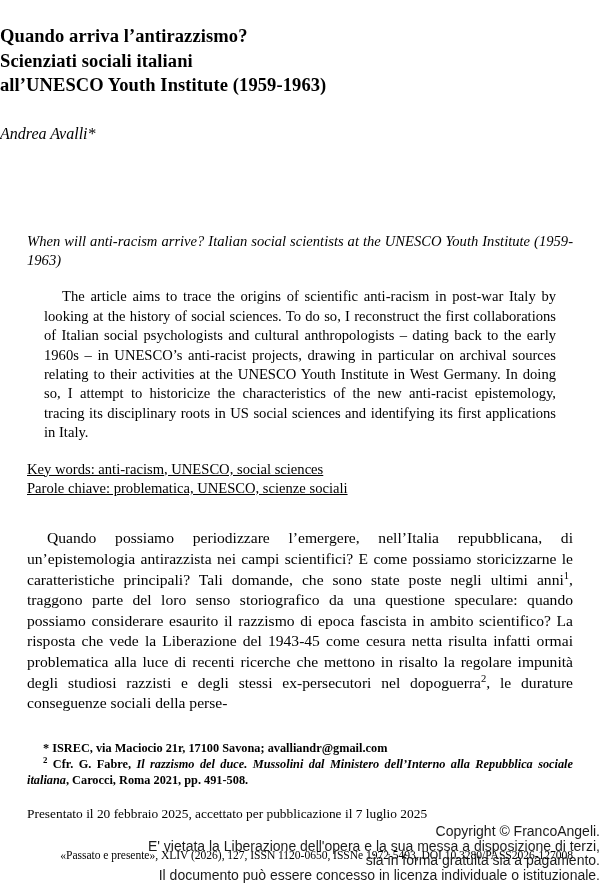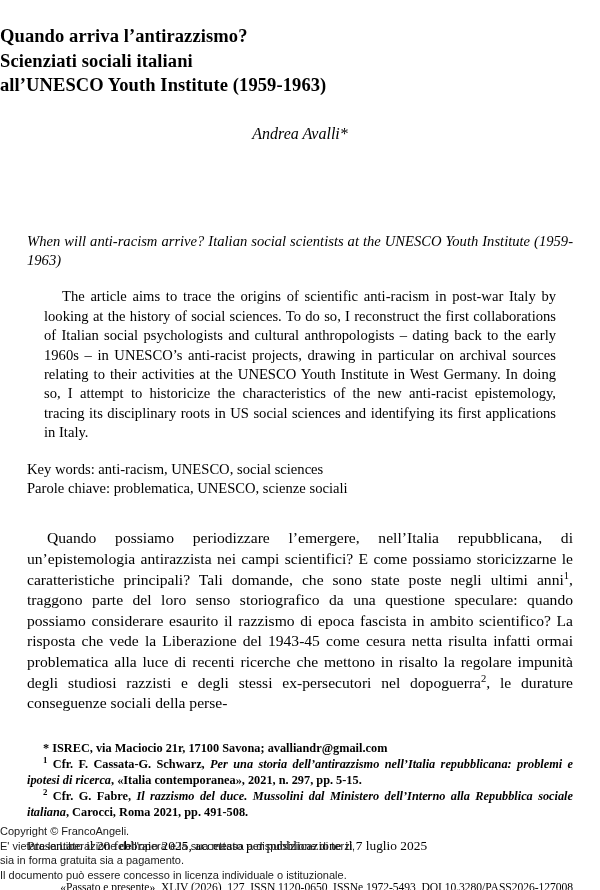--- a/index.html
+++ b/index.html
@@ -29,21 +29,21 @@
   }
   .title-line {
     font-family: "Liberation Serif", serif;
     font-weight: bold;
     font-size: 18.5px;
     line-height: 24.5px;
     letter-spacing: 0.1px;
   }
 
   .byline {
-    text-align: center;
+    text-align: left;
     font-style: italic;
     font-size: 16px;
     line-height: 20px;
     margin-top: 26px;
   }
 
   
   .content {
     margin-left: 27px;
     margin-right: 27px;
@@ -62,20 +62,21 @@
     font-size: 14.6px;
     line-height: 19.4px;
     text-align: justify;
     text-indent: 18px;
     margin: 17px;
   }
   .keywords {
     margin-top: 10px;
     font-size: 14.6px;
     line-height: 19.4px;
+    text-decoration: underline;
   }
   .keywords div { white-space: nowrap; }
 
   
   .main-body {
     margin-top: 30px;
     font-size: 15.6px;
     line-height: 20.6px;
     text-align: justify;
     text-indent: 20px;
@@ -118,23 +119,23 @@
     letter-spacing: -0.05px;
     text-align: right;
   }
 
   
   .copyright {
     position: absolute;
     left: 0;
     right: 0;
     bottom: 8px;
-    text-align: left;
+    text-align: right;
     font-family: "Liberation Sans", sans-serif;
-    font-size: 11px;
+    font-size: 14px;
     line-height: 14.4px;
     color: #1a1a1a;
   }
 </style>
 </head>
 <body>
 
 <div class="page">
 
   <div class="title-block">
@@ -154,21 +155,20 @@
 
     <div class="keywords">
       <div>Key words: anti-racism, UNESCO, social sciences</div>
       <div>Parole chiave: problematica, UNESCO, scienze sociali</div>
     </div>
 
     <p class="main-body"><span>Quando possiamo periodizzare l’emergere, nell’Italia repubblicana, di un’epistemologia antirazzista nei campi scientifici? E come possiamo storicizzarne le caratteristiche principali? Tali domande, che sono state poste negli ultimi anni</span><sup>1</sup><span>, traggono parte del loro senso storiografico da una questione speculare: quando possiamo considerare esaurito il razzismo di epoca fascista in ambito scientifico? La risposta che vede la Liberazione del 1943-45 come cesura netta risulta infatti ormai problematica alla luce di recenti ricerche che mettono in risalto la regolare impunità degli studiosi razzisti e degli stessi ex-persecutori nel dopoguerra</span><sup>2</sup><span>, le durature conseguenze sociali della perse-</span></p>
 
     <div class="footnotes">
       <p class="footnote"><span>*</span> <span>ISREC, via Maciocio 21r, 17100 Savona; avalliandr@gmail.com</span></p>
-      <p class="footnote"><sup>1</sup> <span>Cfr. F. Cassata-G. Schwarz, </span><i>Per una storia dell’antirazzismo nell’Italia repubblicana: problemi e ipotesi di ricerca</i><span>, «Italia contemporanea», 2021, n. 297, pp. 5-15.</span></p>
       <p class="footnote"><sup>2</sup> <span>Cfr. G. Fabre, </span><i>Il razzismo del duce. Mussolini dal Ministero dell’Interno alla Repubblica sociale italiana</i><span>, Carocci, Roma 2021, pp. 491-508.</span></p>
     </div>
 
     <div class="accepted">Presentato il 20 febbraio 2025, accettato per pubblicazione il 7 luglio 2025</div>
 
     <div class="journal-line">«Passato e presente», XLIV (2026), 127, ISSN 1120-0650, ISSNe 1972-5493, DOI 10.3280/PASS2026-127008</div>
 
   </div>
 
   <div class="copyright">

